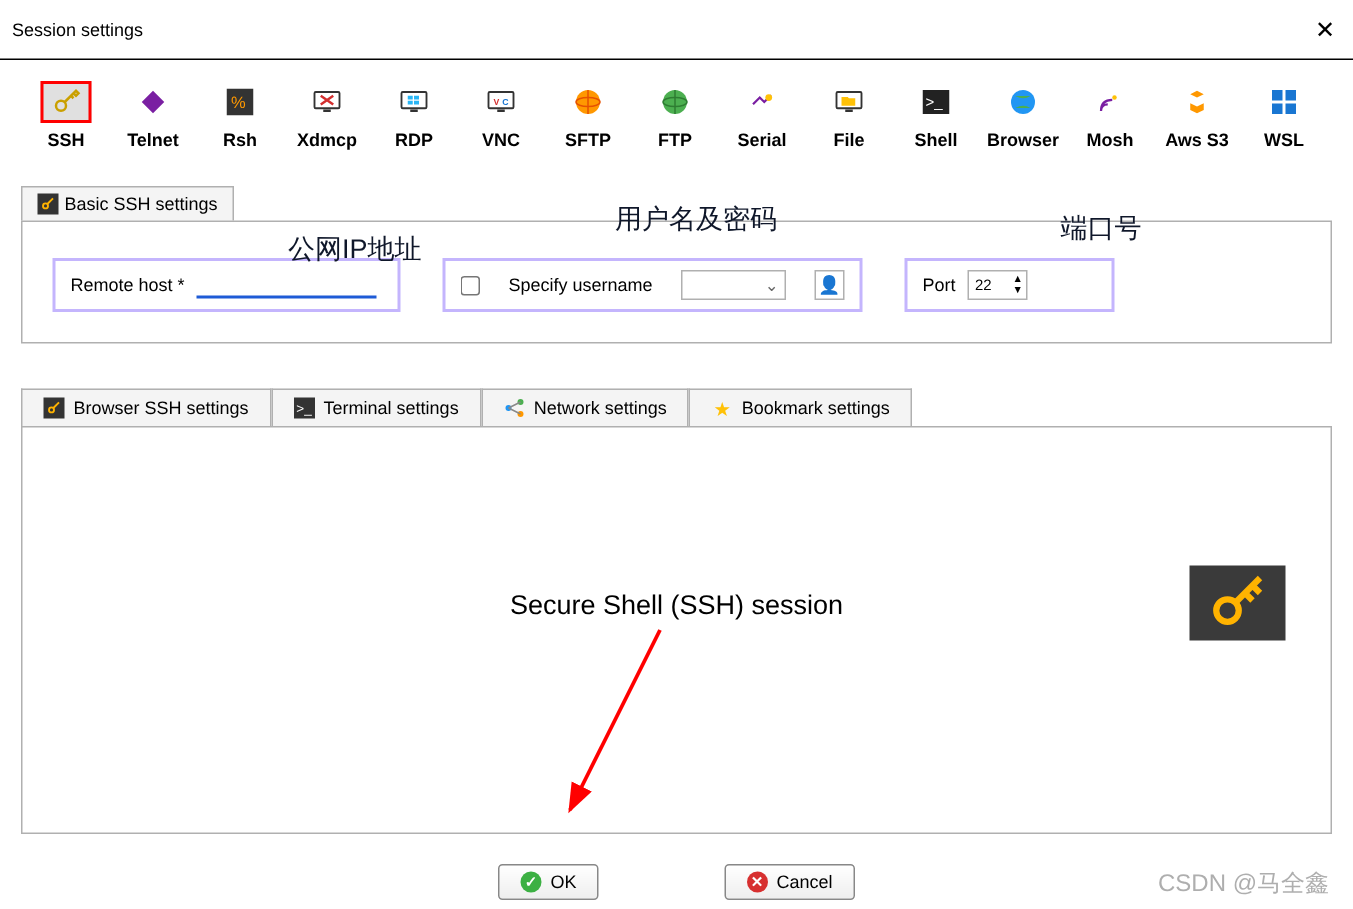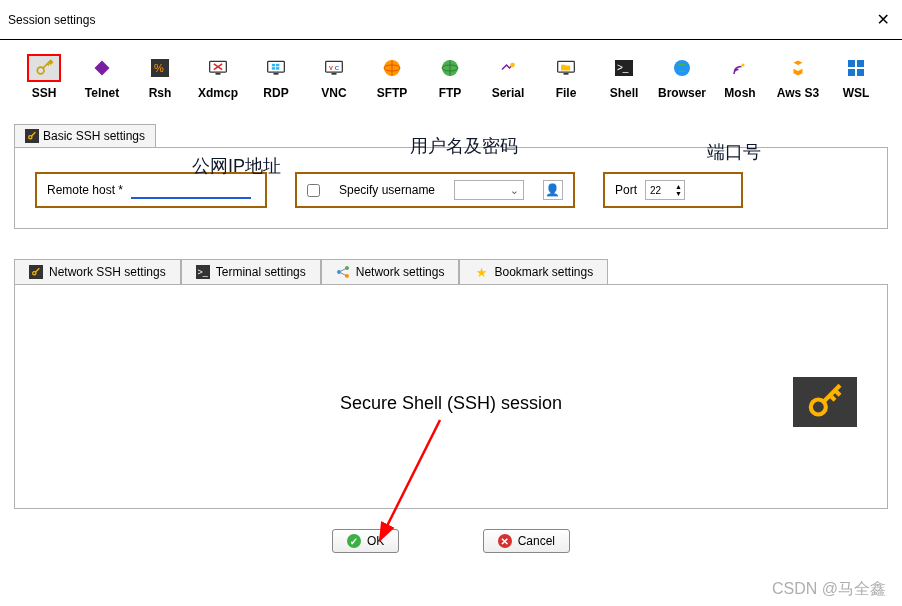--- a/index.html
+++ b/index.html
@@ -12,42 +12,42 @@
 .proto { display: flex; flex-direction: column; align-items: center; width: 52px; cursor: pointer; padding: 2px; }
 .proto.selected .icon-wrap { border: 2px solid #ff0000; background: #e0e0e0; }
 .proto .icon-wrap { width: 34px; height: 28px; display: flex; align-items: center; justify-content: center; border: 2px solid transparent; }
 .proto .label { margin-top: 4px; font-size: 12px; color: #000; font-weight: bold; }
 
 .tab-header { margin: 18px 14px 0 14px; }
 .tab-btn { display: inline-flex; align-items: center; gap: 4px; padding: 4px 10px; border: 1px solid #b0b0b0; background: #f4f4f4; border-bottom: none; font-size: 12px; justify-content: flex-end; }
 .tab-btn .mini-icon { width: 14px; height: 14px; background: #333; display: inline-flex; align-items: center; justify-content: center; }
 
 .basic-box { margin: 0 14px; border: 1px solid #b0b0b0; padding: 24px 20px 20px 20px; display: flex; align-items: center; gap: 28px; position: relative; }
-.group { display: flex; align-items: center; gap: 8px; border: 2px solid #a16207; padding: 6px 10px; height: 36px; }
+.group { display: flex; align-items: center; gap: 8px; border: 2px solid #c4b5fd; padding: 6px 10px; height: 36px; }
 .g1 { width: 232px; }
 .g2 { width: 280px; gap: 19px; }
 .g3 { width: 140px; }
 .group label { font-size: 12px; }
 .g1 input { width: 120px; border: none; border-bottom: 2px solid #1e5bd6; outline: none; padding: 1px 0; font-size: 12px; }
 .combo { flex:1; height: 20px; border: 1px solid #b0b0b0; background: #fff; display:flex; align-items:center; justify-content:flex-end; padding-right:4px;}
 .combo::after { content: "⌄"; font-size: 11px; color:#666; }
 .user-icon { width:20px; height:20px; border:1px solid #b0b0b0; display:flex; align-items:center; justify-content:center; font-size:12px; }
 .port-spin { width: 40px; height: 20px; border:1px solid #b0b0b0; display:flex; align-items:center; }
 .port-spin input { border:none; width: 24px; text-align:left; padding-left:4px; font-size:10px; outline:none; }
 .spin-arrows { display:flex; flex-direction:column; font-size:7px; line-height:7px; margin-left:auto; padding-right:2px;}
 
 .annot { position:absolute; color:#0f172a; font-size:18px; font-weight:400; font-family: "Microsoft YaHei", sans-serif;}
 .a1 { left: 192px; top: 154px; }
 .a2 { left: 410px; top: 134px; }
 .a3 { left: 671px; top: 140px; margin-left: 36px; }
 
 .tabs2 { margin: 30px 14px 0 14px; display:flex; }
 .tab2 { display:inline-flex; align-items:center; gap:6px; padding: 5px 14px; border:1px solid #b0b0b0; border-bottom:none; background:#f4f4f4; font-size:12px; margin-right:0px;}
 .tab2 .ic { width:14px; height:14px; display:inline-flex; align-items:center; justify-content:center; font-size:13px;}
-.content-box { margin: 0 14px; border:1px solid #b0b0b0; height: 225px; display:flex; align-items:center; justify-content:center; position:relative; }
+.content-box { margin: 0 14px; border:1px solid #b0b0b0; height: 272px; display:flex; align-items:center; justify-content:center; position:relative; }
 .big-title { font-size:18px; position:absolute; top:108px; left:50%; transform:translateX(-50%); }
 .key-badge { position:absolute; right:30px; top:92px; width:64px; height:50px; background:#3a3a3a; display:flex; align-items:center; justify-content:center; }
 
 .btn-row { text-align:center; margin-top: 20px; }
 .btn { display:inline-flex; align-items:center; gap:6px; padding: 4px 14px; border:1px solid #888; background: linear-gradient(#fff,#eee); border-radius:3px; font-size:12px; cursor:pointer; margin: 0 40px;}
 .btn .circ { width:14px; height:14px; border-radius:50%; display:inline-flex; align-items:center; justify-content:center; color:#fff; font-size:10px; font-weight:bold;}
 .ok .circ { background:#3cb043; }
 .cancel .circ { background:#d73030; }
 
 .arrow-svg { position:absolute; left: 350px; top: 410px; pointer-events:none; }
@@ -252,21 +252,21 @@
 <span class="annot a3">端口号</span>
 
 <div class="tabs2">
   <div class="tab2">
     <span class="ic" style="background:#333">
         <svg width="10" height="10" viewBox="0 0 24 24">
           <circle cx="8" cy="15" r="4" fill="none" stroke="#ffb300" stroke-width="3"></circle>
           <path d="M11 12 L20 3" stroke="#ffb300" stroke-width="3"></path>
         </svg>
       </span>
-    <span>Network SSH settings</span>
+    <span>Browser SSH settings</span>
   </div>
   <div class="tab2">
     <span class="ic" style="background:#333;color:#fff;font-size:9px">&gt;_</span>
     <span>Terminal settings</span>
   </div>
   <div class="tab2">
     <span class="ic">
         <svg width="14" height="14">
           <circle cx="3" cy="7" r="2" fill="#2196f3"></circle>
           <circle cx="11" cy="3" r="2" fill="#4caf50"></circle>

